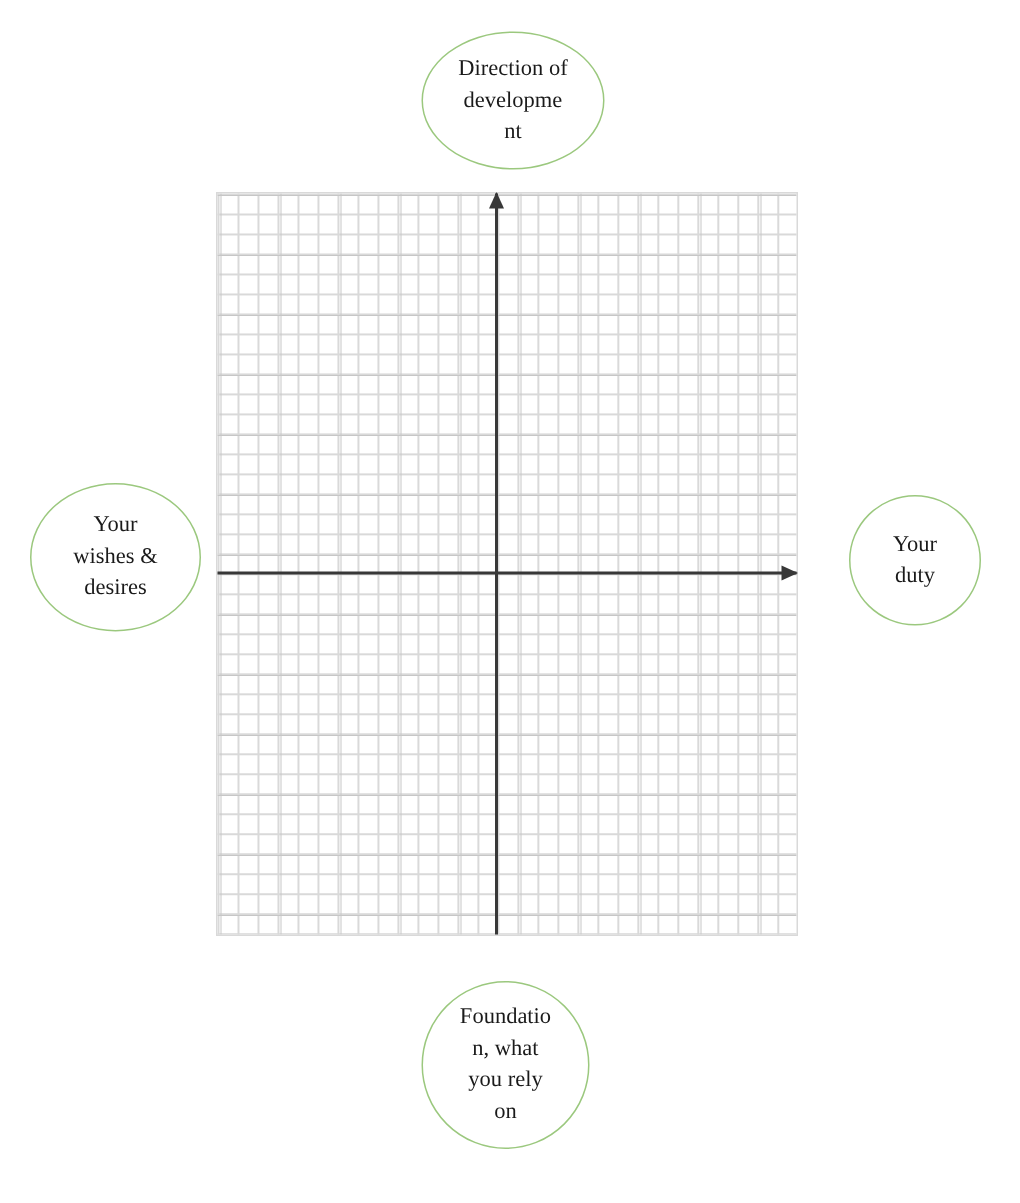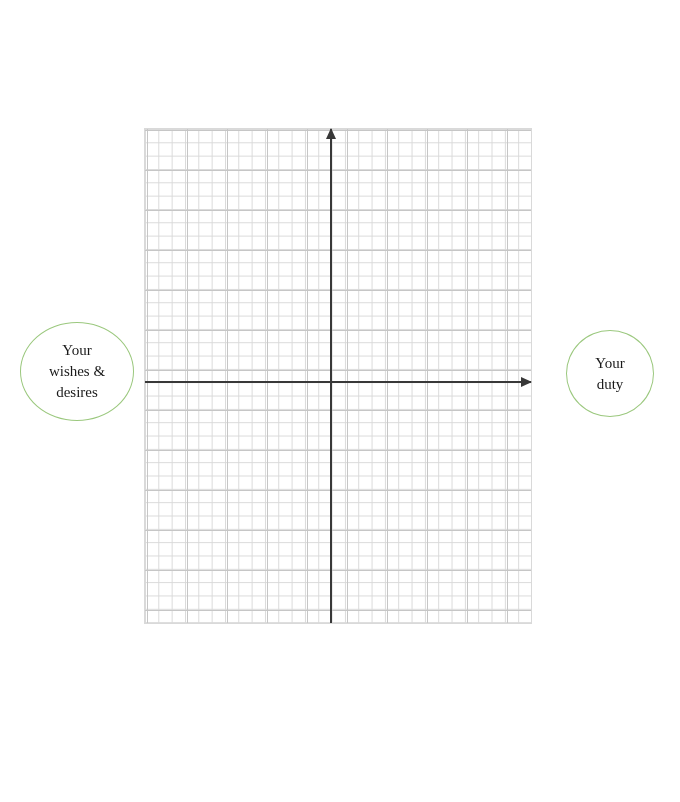--- a/index.html
+++ b/index.html
@@ -96,32 +96,43 @@
   .bubble-top    { left: 281px; top: 21px;  width: 122px; height: 92px;  }
   .bubble-left   { left: 20px;  top: 322px; width: 114px; height: 99px;  }
   .bubble-right  { left: 566px; top: 330px; width: 88px;  height: 87px;  }
   .bubble-bottom { left: 281px; top: 654px; width: 112px; height: 112px; }
 </style>
 </head>
 <body>
 
 <div class="canvas">
 
+  <div class="bubble bubble-top">
+    <span class="bubble-label">Direction of
+developme
+nt</span>
+  </div>
 
   <div class="bubble bubble-left">
     <span class="bubble-label">Your
 wishes &amp;
 desires</span>
   </div>
 
   <div class="bubble bubble-right">
     <span class="bubble-label">Your
 duty</span>
   </div>
 
+  <div class="bubble bubble-bottom">
+    <span class="bubble-label">Foundatio
+n, what
+you rely
+on</span>
+  </div>
 
   <div class="grid">
     <div class="y-axis">
       <span class="arrow-up"></span>
     </div>
     <div class="x-axis">
       <span class="arrow-right"></span>
     </div>
   </div>
 

